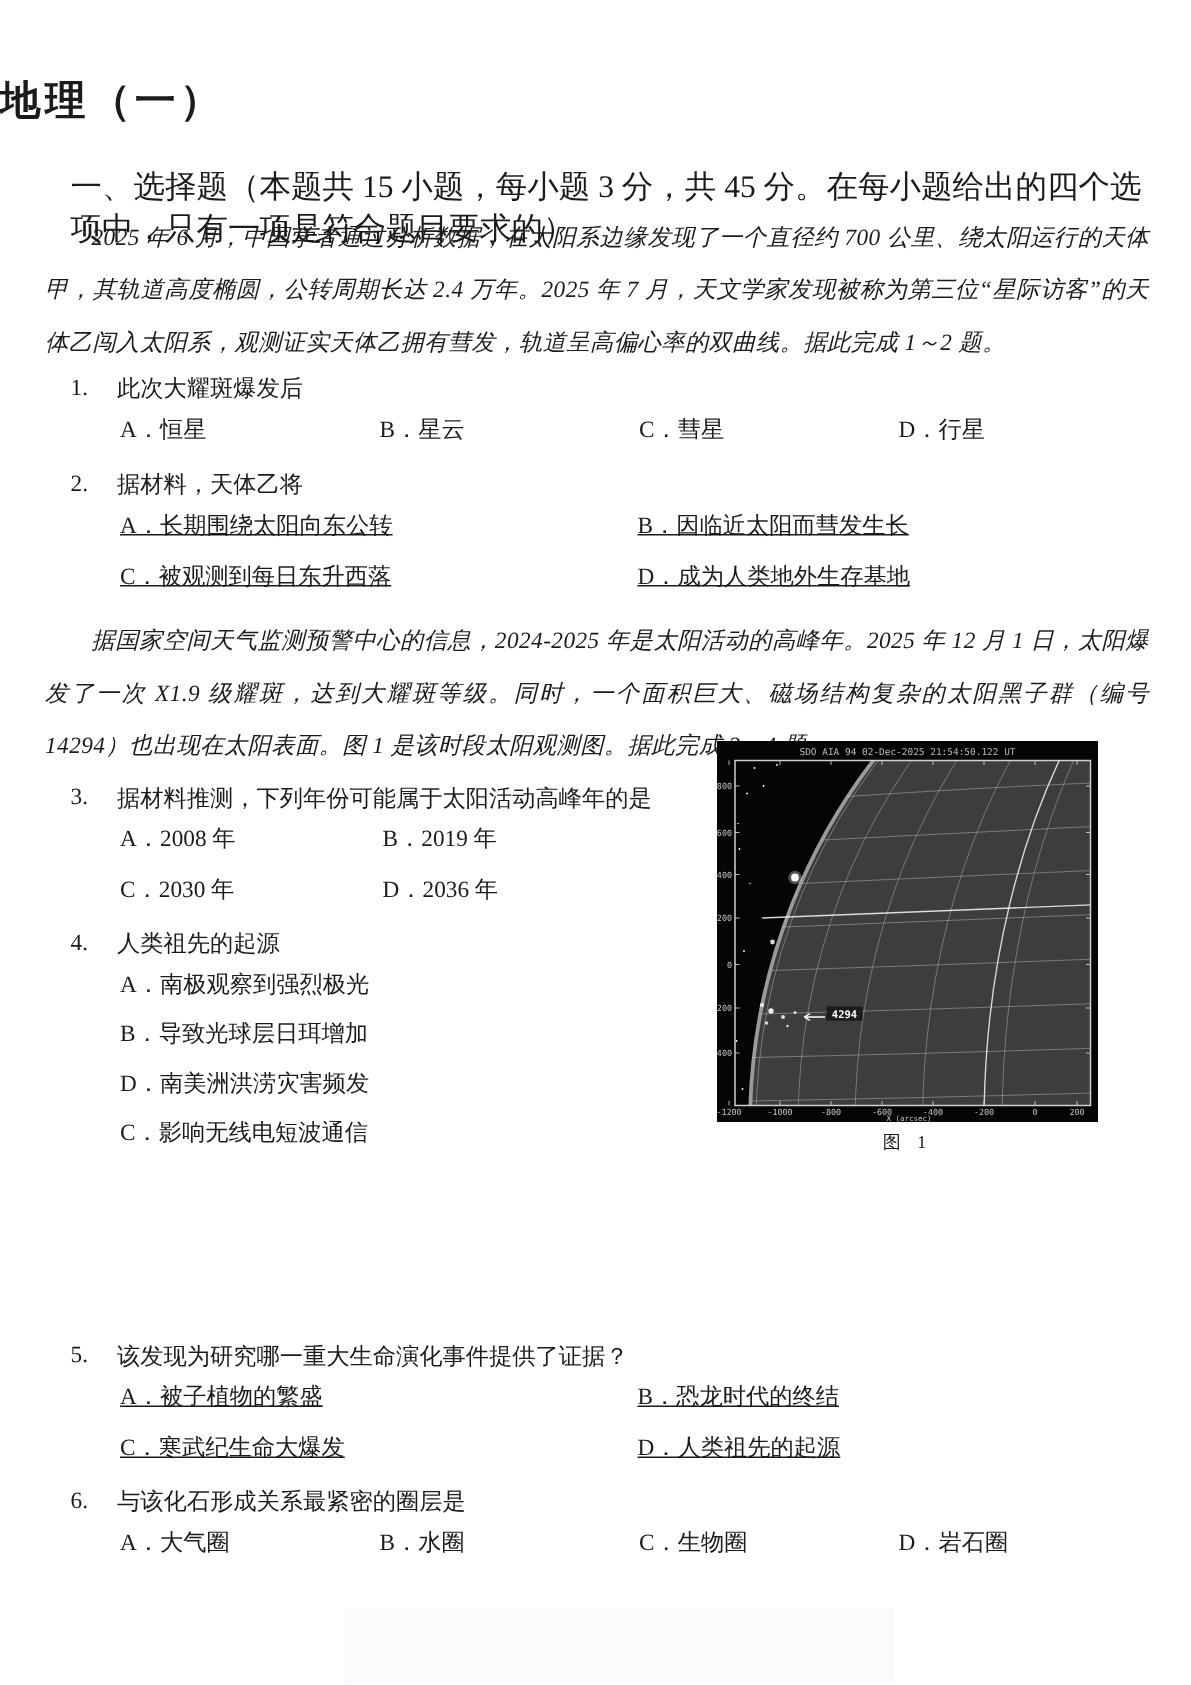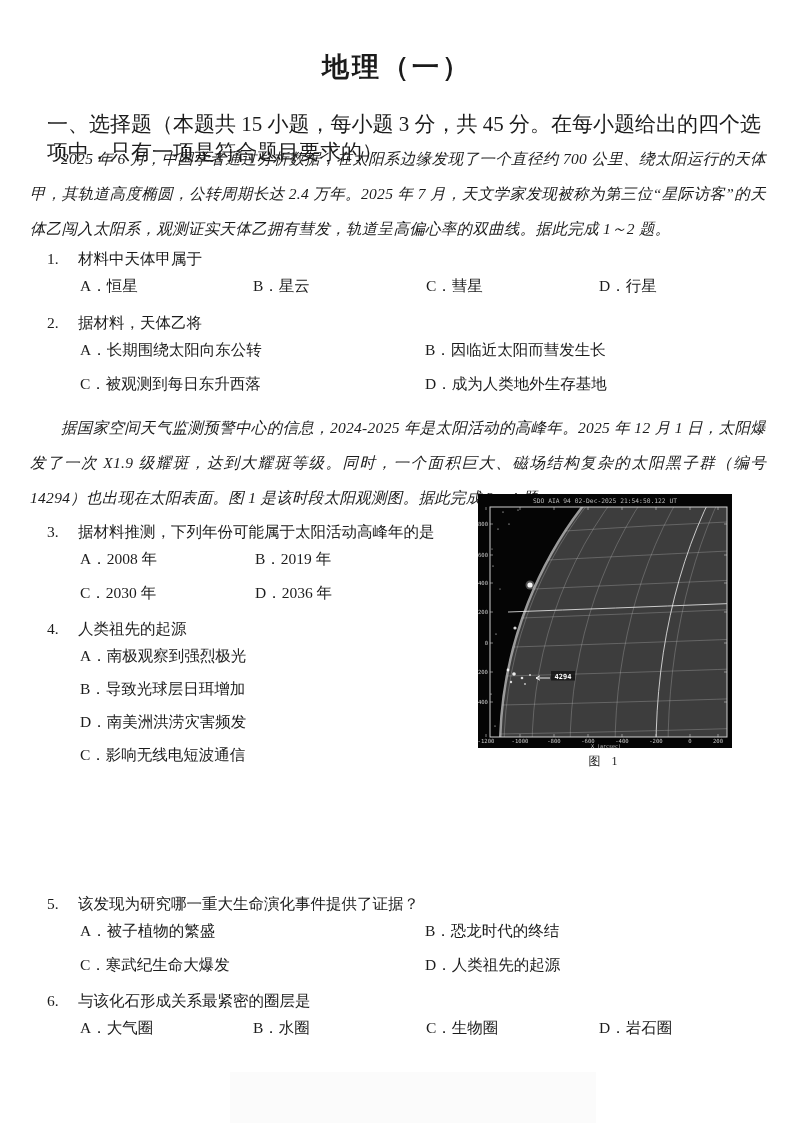--- a/index.html
+++ b/index.html
@@ -3,21 +3,21 @@
 <meta charset="utf-8">
 <style>
   html,body { margin:0; padding:0; background:#ffffff; }
   .page {
     position:relative; width:794px; height:1123px; background:#ffffff;
     font-family:"Liberation Serif","DejaVu Serif",serif; color:#1b1b1b;
     overflow:hidden;
   }
   .title {
     position:absolute; top:47px; left:0; width:100%;
-    text-align:center; font-size:27px; font-weight:bold;
+    font-size:27px; font-weight:bold;
     letter-spacing:3px; line-height:40px; margin:0;
   }
   .section-header {
     position:absolute; top:110px; left:47px; right:22px;
     font-size:21px; font-weight:normal; line-height:28px;
   }
   .passage {
     position:absolute; left:30px; width:736px; margin:0;
     font-size:15.5px; line-height:35px; text-align:justify;
     text-indent:2em; letter-spacing:0.3px;font-style:italic;
@@ -27,21 +27,21 @@
   #p3 { top:783px; }
   .question { position:absolute; left:47px; font-size:15.5px; }
   #q1 { top:242px; } #q2 { top:306px; } #q3 { top:515px; }
   #q4 { top:612px; } #q5 { top:887px; } #q6 { top:984px; }
   .stem { display:flex; height:34px; align-items:center; }
   .qnum { width:31px; flex:none; }
   .opts { margin-left:33px; }
   .opt-row { height:34px; display:flex; }
   #q4 .opt-row { height:33px; }
   .row4 .opt { width:173px; flex:none; }
-  .cols2 .opt { width:345px; flex:none; }
+  .cols2 .opt { width:345px; flex:none;text-decoration:underline; }
   .cols2n .opt { width:175px; flex:none; }
   .opt:last-child { width:auto; }
   .figure {
     position:absolute; left:478px; top:494px; width:254px; height:254px;
     z-index:5; background:#050505;
   }
   .fig-caption {
     position:absolute; left:478px; top:753px; width:254px;
     text-align:center; font-size:12px; letter-spacing:4px;
   }
@@ -61,21 +61,21 @@
 
   <h1 class="title">地理（一）</h1>
 
   <div class="section-header">一、选择题（本题共 15 小题，每小题 3 分，共 45 分。在每小题给出的四个选项中，只有一项是符合题目要求的）</div>
 
   <p class="passage" id="p1">2025 年 6 月，中国学者通过分析数据，在太阳系边缘发现了一个直径约 700 公里、绕太阳运行的天体甲，其轨道高度椭圆，公转周期长达 2.4 万年。2025 年 7 月，天文学家发现被称为第三位“星际访客”的天体乙闯入太阳系，观测证实天体乙拥有彗发，轨道呈高偏心率的双曲线。据此完成 1～2 题。</p>
 
   <div class="question" id="q1">
     <div class="stem">
       <span class="qnum">1.</span>
-      <span>材料中天体甲属于</span>
+      <span>此次大耀斑爆发后</span>
     </div>
     <div class="opts">
       <div class="opt-row row4">
         <span class="opt">A．恒星</span>
         <span class="opt">B．星云</span>
         <span class="opt">C．彗星</span>
         <span class="opt">D．行星</span>
       </div>
     </div>
   </div>

